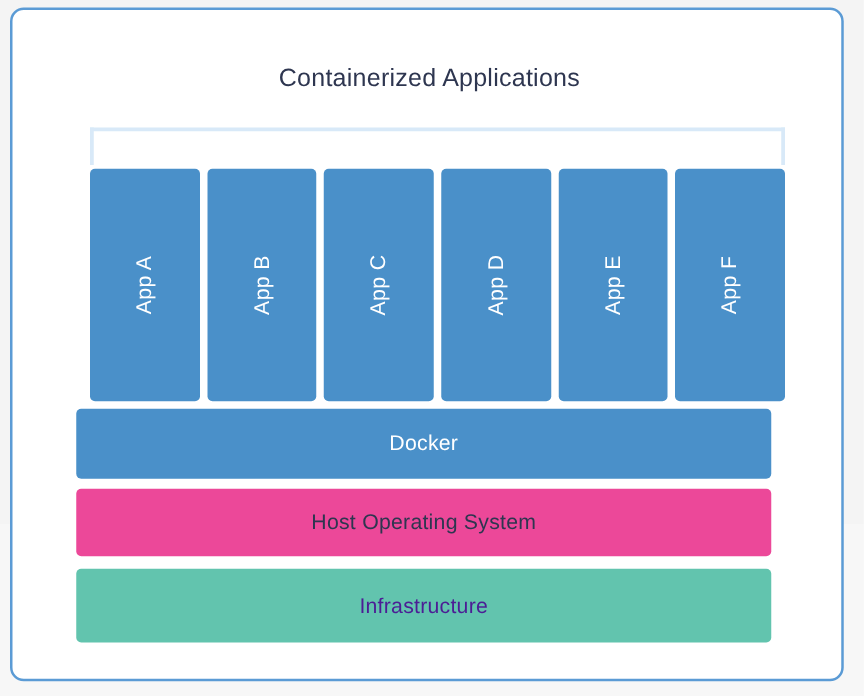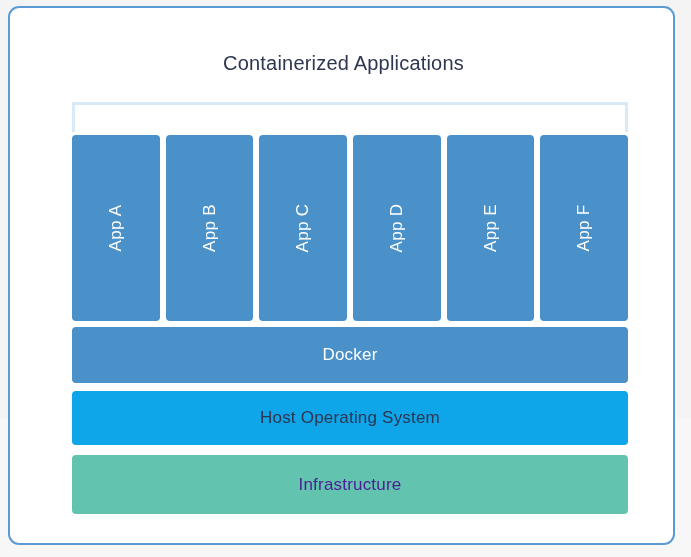--- a/index.html
+++ b/index.html
@@ -85,41 +85,41 @@
     transform-origin: center center;
     color: #ffffff;
     font-size: 17px;
     white-space: nowrap;
     letter-spacing: 0.3px;
   }
 
   
   .layer-bar {
     position: absolute;
-    left: 62px;
+    left: 51px;
     width: 556px;
     box-sizing: border-box;
     border-radius: 4px;
     display: flex;
     align-items: center;
     justify-content: center;
     font-size: 17px;
     letter-spacing: 0.2px;
     white-space: nowrap;
   }
   .layer-docker {
     top: 319px;
     height: 56px;
     background: #4a90c9;
     color: #ffffff;
   }
   .layer-hostos {
     top: 383px;
     height: 54px;
-    background: #0ea5e9;
+    background: #ec4899;
     color: #2e3650;
   }
   .layer-infra {
     top: 447px;
     height: 59px;
     background: #62c4ae;
     color: #4c1d95;
   }
 </style>
 </head>

